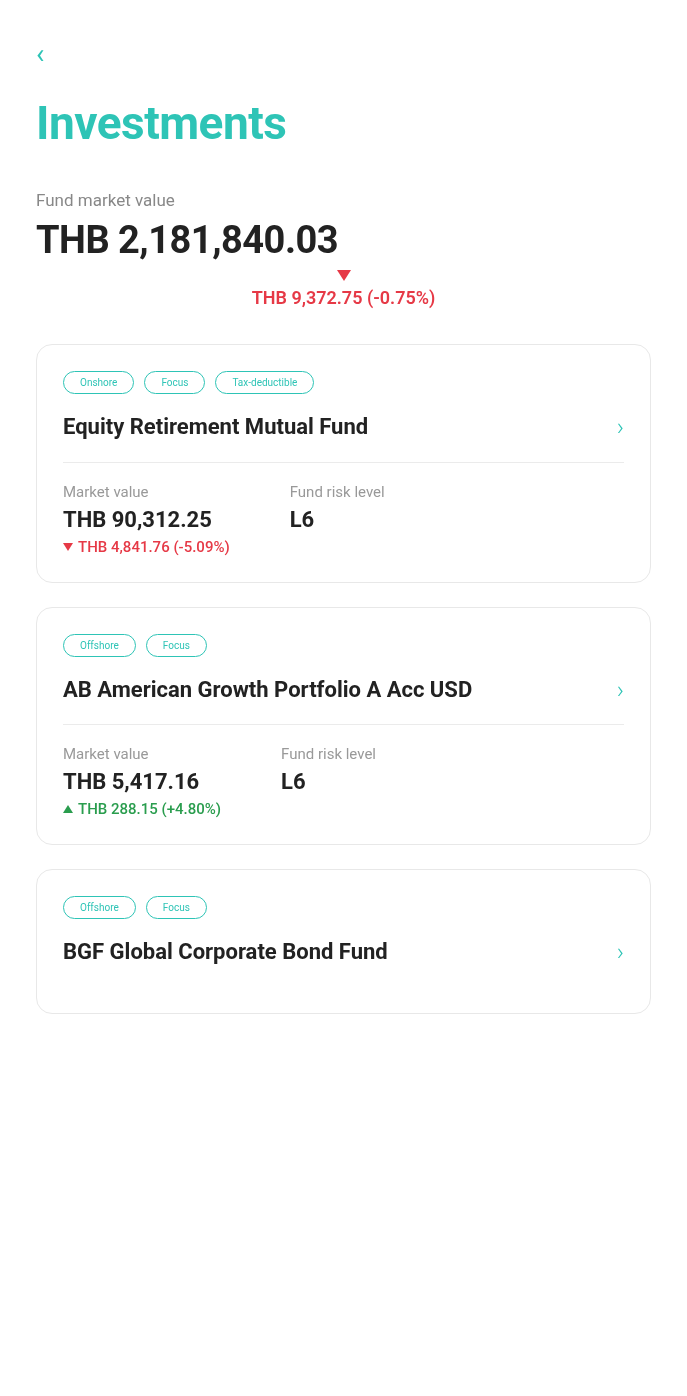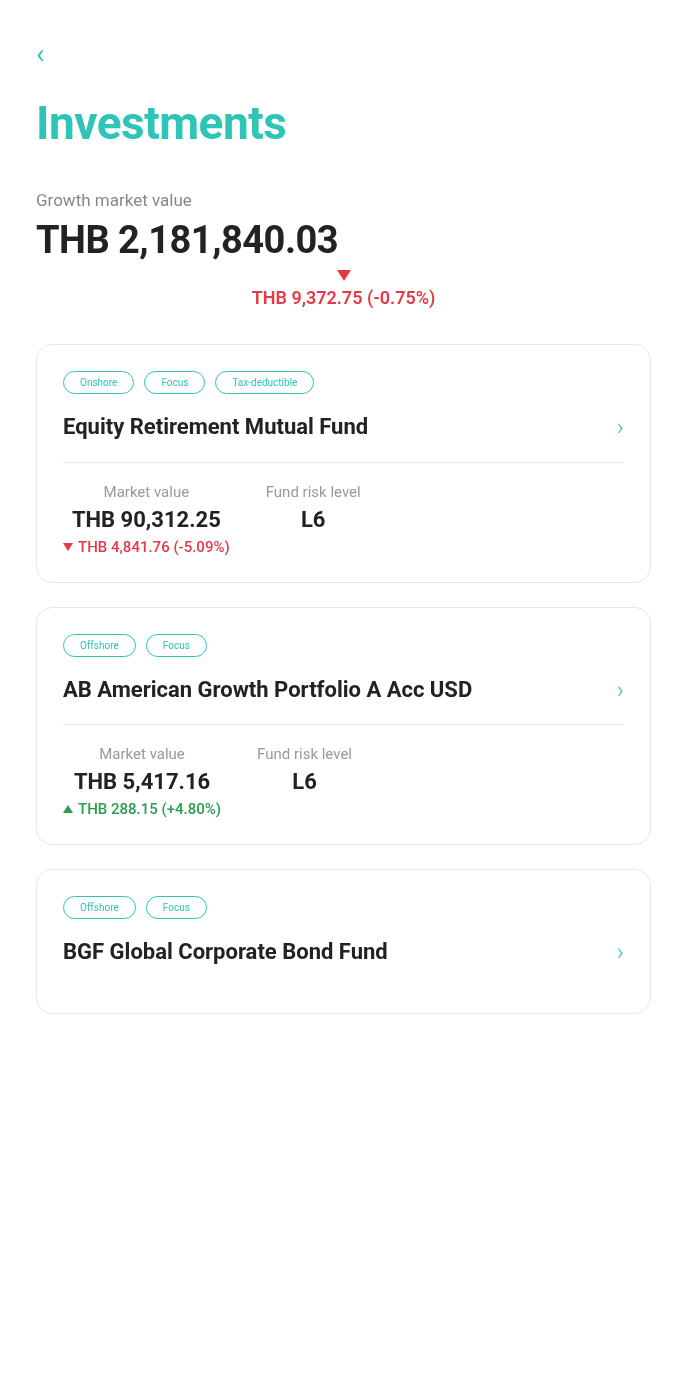--- a/index.html
+++ b/index.html
@@ -138,22 +138,21 @@
     }
 
     .divider {
       height: 1px;
       background: #ebebeb;
       margin-bottom: 20px;
     }
 
     .fund-details {
       display: flex;
-      gap: 36px;
-      text-align: center;
+      gap: 60px;
     }
 
     .detail-col {
       display: flex;
       flex-direction: column;
       gap: 6px;
     }
 
     .detail-label {
       font-size: 15px;
@@ -202,21 +201,21 @@
 
 <div class="page-container">
 
   <div class="back-button">
     <span class="back-chevron">‹</span>
   </div>
 
   <h1 class="page-title">Investments</h1>
 
   <div class="total-section">
-    <div class="total-label">Growth market value</div>
+    <div class="total-label">Fund market value</div>
     <div class="total-value">THB 2,181,840.03</div>
     <div class="total-change">
       <span class="triangle-down"></span>
       <span>THB 9,372.75 (-0.75%)</span>
     </div>
   </div>
 
   <div class="fund-card">
     <div class="tags">
       <span class="tag">Onshore</span>

